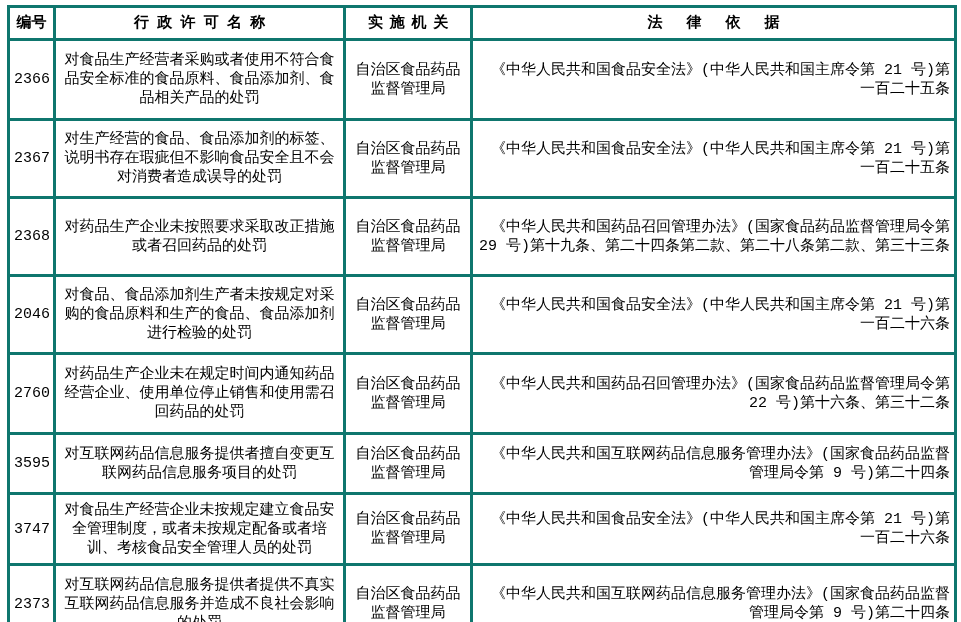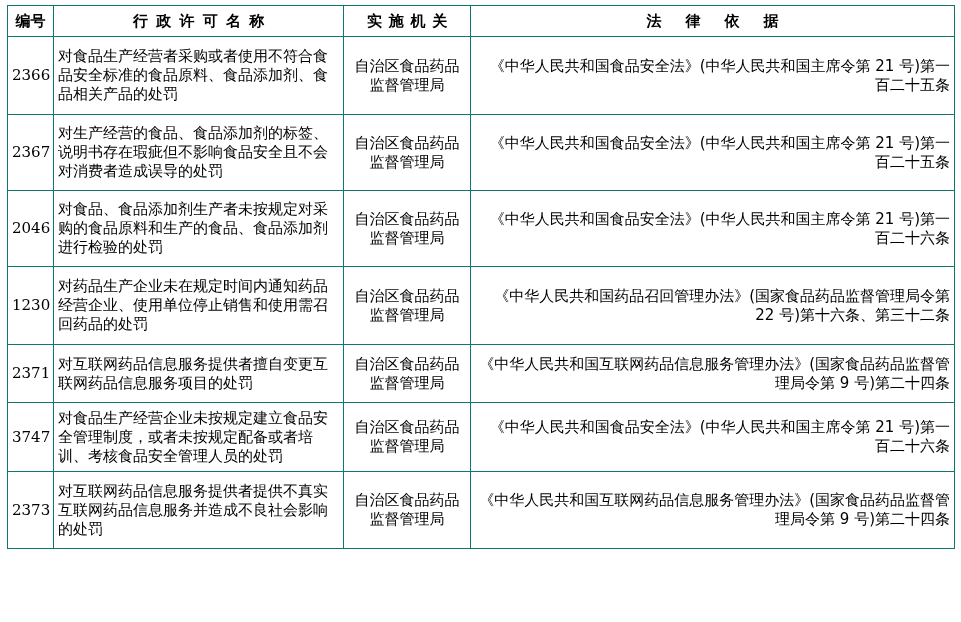--- a/index.html
+++ b/index.html
@@ -18,28 +18,29 @@
   }
   table.permits {
     position: absolute;
     left: 7px;
     top: 5px;
     width: 947px;
     border-collapse: collapse;
     table-layout: fixed;
   }
   table.permits td, table.permits th {
-    border: 1px solid #0f766e;
+    border: 3px solid #0f766e;
     vertical-align: middle;
     font-size: 15px;
     line-height: 19px;
     color: #000000;
     font-weight: normal;
     padding: 2px 4px;
     overflow: hidden;
+    font-family: Liberation Mono, monospace;
   }
   col.c-id     { width: 46px;  }
   col.c-name   { width: 290px; }
   col.c-agency { width: 127px; }
   col.c-legal  { width: 484px; }
 
   tr.hdr th {
     height: 26px;
     text-align: center;
     font-weight: bold;
@@ -47,21 +48,21 @@
   }
   th.h-name   { letter-spacing: 0.55em; text-indent: 0.55em; margin-top: 32px; }
   th.h-agency { letter-spacing: 0.45em; text-indent: 0.45em; }
   th.h-legal  { letter-spacing: 1.6em;  text-indent: 1.6em;  }
 
   td.id-cell {
     text-align: right;
     font-size: 14px;
     font-family: "DejaVu Serif", "Liberation Serif", serif;
   }
-  td.name-cell   { padding-left: 8px;  padding-right: 5px; text-align: left; margin-top: 40px; }
+  td.name-cell   { padding-left: 8px;  padding-right: 5px; text-align: center; margin-top: 40px; }
   td.agency-cell { padding-left: 7px;  padding-right: 4px; text-align: center; }
   td.legal-cell  { padding-left: 6px;  padding-right: 6px; text-align: right; }
 
   tr.r1 td { height: 73px; }
   tr.r2 td { height: 71px; }
   tr.r3 td { height: 71px; }
   tr.r4 td { height: 71px; }
   tr.r5 td { height: 73px; }
   tr.r6 td { height: 53px; }
   tr.r7 td { height: 64px; }
@@ -93,37 +94,43 @@
         <td class="legal-cell">《中华人民共和国食品安全法》(中华人民共和国主席令第 21 号)第一百二十五条</td>
       </tr>
 
       <tr class="r2">
         <td class="id-cell">2367</td>
         <td class="name-cell">对生产经营的食品、食品添加剂的标签、说明书存在瑕疵但不影响食品安全且不会对消费者造成误导的处罚</td>
         <td class="agency-cell">自治区食品药品监督管理局</td>
         <td class="legal-cell">《中华人民共和国食品安全法》(中华人民共和国主席令第 21 号)第一百二十五条</td>
       </tr>
 
+      <tr class="r3">
+        <td class="id-cell">2368</td>
+        <td class="name-cell">对药品生产企业未按照要求采取改正措施或者召回药品的处罚</td>
+        <td class="agency-cell">自治区食品药品监督管理局</td>
+        <td class="legal-cell">《中华人民共和国药品召回管理办法》(国家食品药品监督管理局令第 29 号)第十九条、第二十四条第二款、第二十八条第二款、第三十三条</td>
+      </tr>
 
       <tr class="r4">
         <td class="id-cell">2046</td>
         <td class="name-cell">对食品、食品添加剂生产者未按规定对采购的食品原料和生产的食品、食品添加剂进行检验的处罚</td>
         <td class="agency-cell">自治区食品药品监督管理局</td>
         <td class="legal-cell">《中华人民共和国食品安全法》(中华人民共和国主席令第 21 号)第一百二十六条</td>
       </tr>
 
       <tr class="r5">
-        <td class="id-cell">1230</td>
+        <td class="id-cell">2760</td>
         <td class="name-cell">对药品生产企业未在规定时间内通知药品经营企业、使用单位停止销售和使用需召回药品的处罚</td>
         <td class="agency-cell">自治区食品药品监督管理局</td>
         <td class="legal-cell">《中华人民共和国药品召回管理办法》(国家食品药品监督管理局令第 22 号)第十六条、第三十二条</td>
       </tr>
 
       <tr class="r6">
-        <td class="id-cell">2371</td>
+        <td class="id-cell">3595</td>
         <td class="name-cell">对互联网药品信息服务提供者擅自变更互联网药品信息服务项目的处罚</td>
         <td class="agency-cell">自治区食品药品监督管理局</td>
         <td class="legal-cell">《中华人民共和国互联网药品信息服务管理办法》(国家食品药品监督管理局令第 9 号)第二十四条</td>
       </tr>
 
       <tr class="r7">
         <td class="id-cell">3747</td>
         <td class="name-cell">对食品生产经营企业未按规定建立食品安全管理制度，或者未按规定配备或者培训、考核食品安全管理人员的处罚</td>
         <td class="agency-cell">自治区食品药品监督管理局</td>
         <td class="legal-cell">《中华人民共和国食品安全法》(中华人民共和国主席令第 21 号)第一百二十六条</td>

